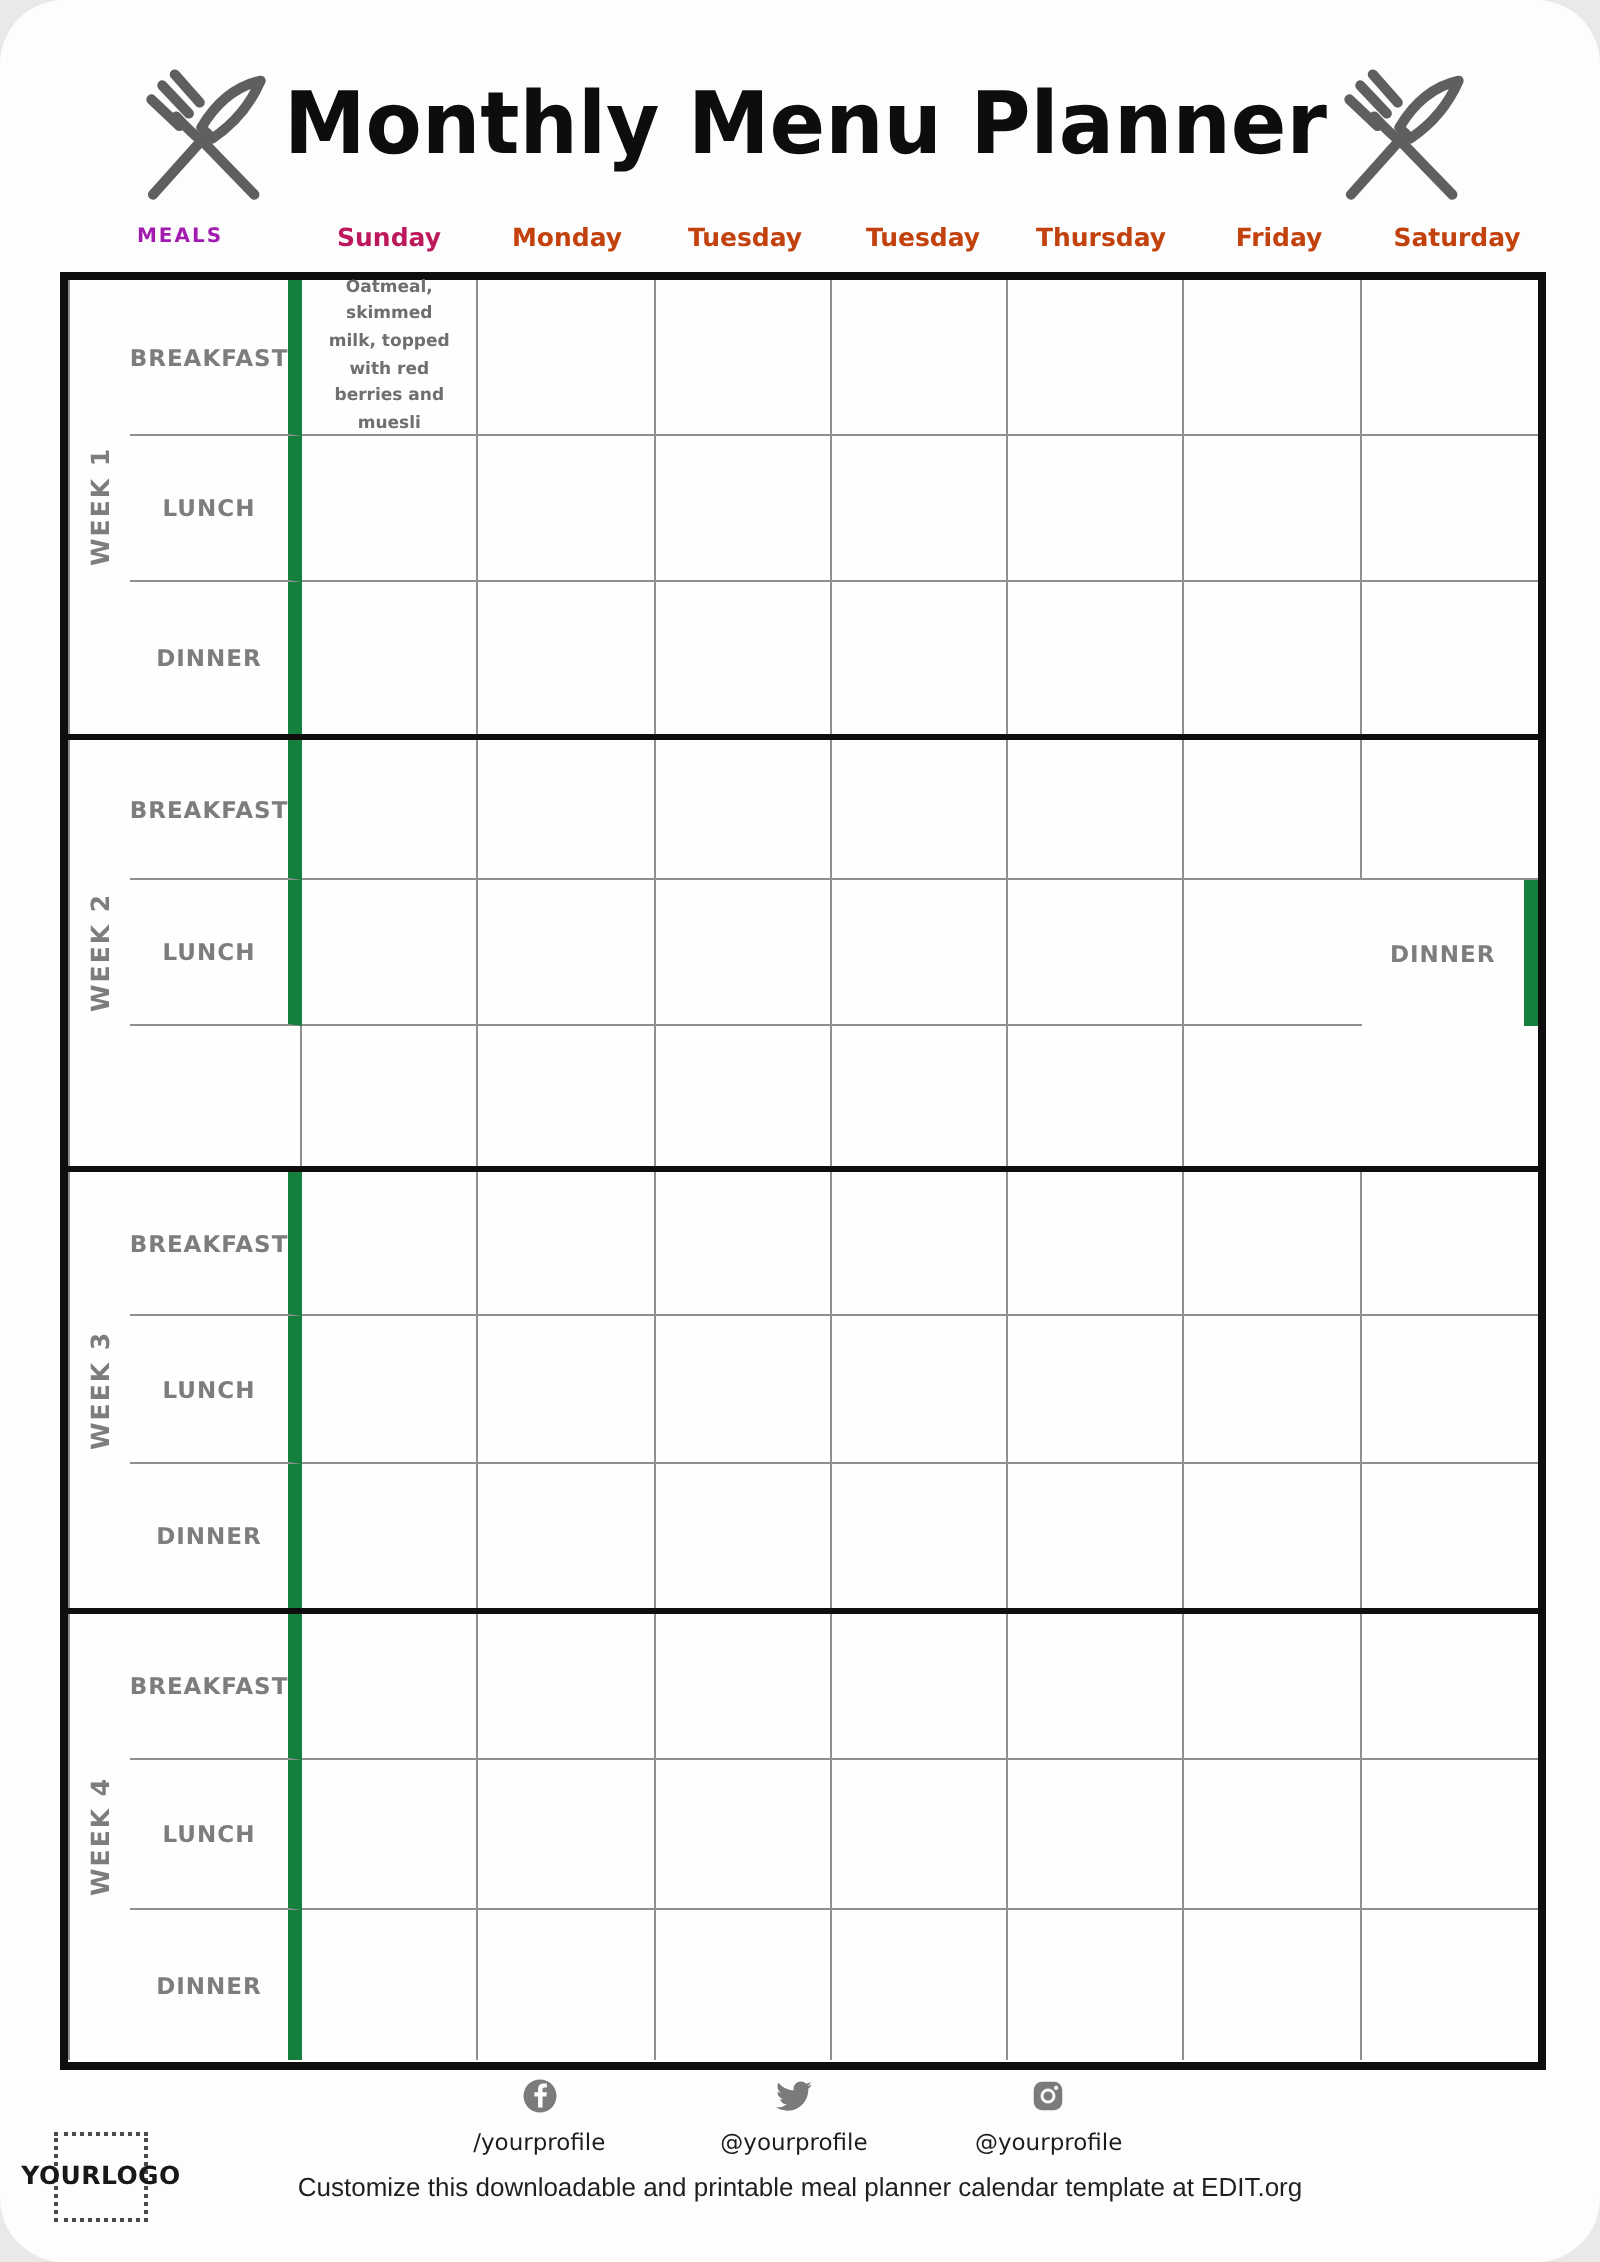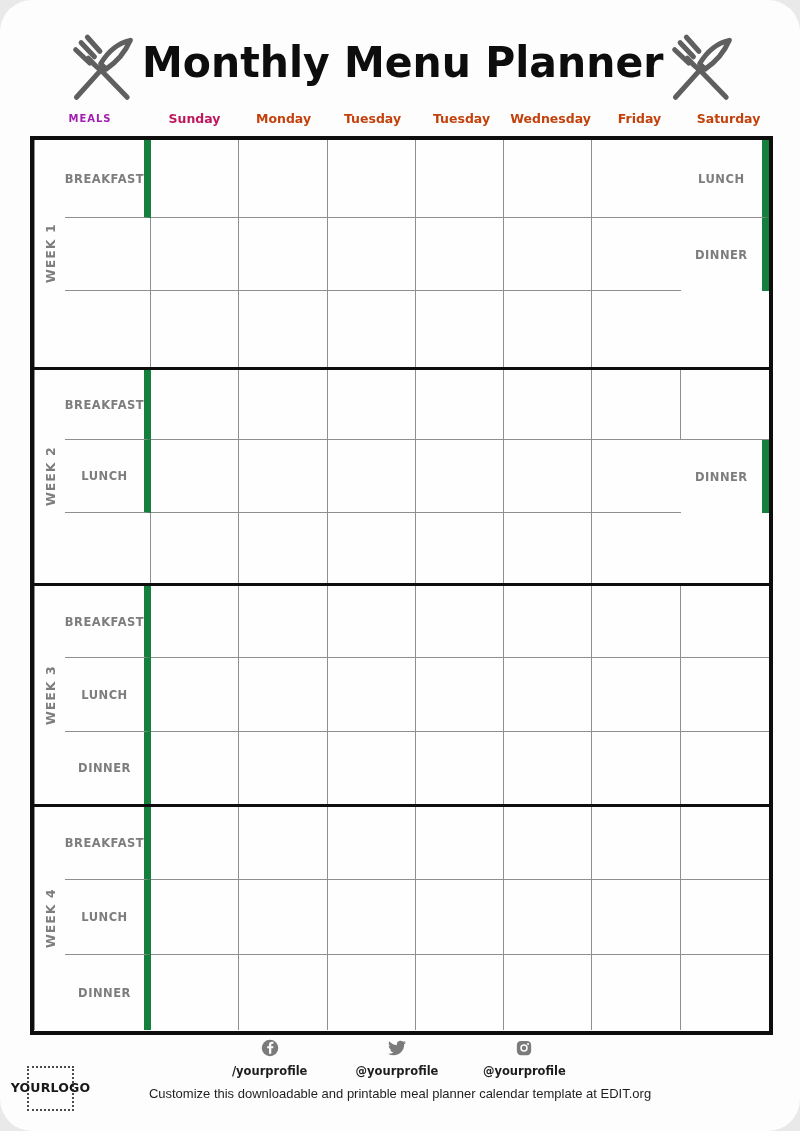--- a/index.html
+++ b/index.html
@@ -38,21 +38,21 @@
   .daycell.last{border-right:none;}
   .hline{border-bottom:1px solid #8f8f8f;}
 
   
   .logo-box{position:absolute;left:27px;top:1066px;width:47px;height:45px;box-sizing:border-box;
     border:2px dotted #4a4a4a;display:flex;align-items:center;justify-content:center;
     font-weight:800;font-size:12.5px;line-height:1.15;color:#181818;letter-spacing:.2px;}
   .social-row{position:absolute;left:206px;top:1039px;width:382px;display:flex;justify-content:space-between;}
   .social-item{width:130px;display:flex;flex-direction:column;align-items:center;gap:3px;}
   .social-item svg{width:18px;height:18px;}
-  .handle{font-weight:700;font-size:11.5px;color:#1c1c1c;}
+  .handle{font-weight:400;font-size:11.5px;color:#1c1c1c;}
   .caption{position:absolute;left:0;top:1086px;width:800px;text-align:center;
     font-family:"Liberation Sans",sans-serif;font-size:13px;color:#1f1f1f;}
 </style>
 </head>
 <body>
 
 <div class="page">
 
   <div class="masthead">
     <span class="utensils">
@@ -77,29 +77,30 @@
       </svg>
     </span>
   </div>
 
   <div class="dayheader">
     <div class="dh meals" style="grid-column:1 / span 2;">MEALS</div>
     <div class="dh sun">Sunday</div>
     <div class="dh day">Monday</div>
     <div class="dh day">Tuesday</div>
     <div class="dh day">Tuesday</div>
-    <div class="dh day">Wednesday</div>
+    <div class="dh day">Thursday</div>
     <div class="dh day">Friday</div>
     <div class="dh day">Saturday</div>
   </div>
 
   <div class="table" id="weeks">
       <div class="week" style="grid-template-rows: 78px 73px 76px;">
         <div class="weeklabel">WEEK 1</div>
         <div class="mealcell hline">BREAKFAST</div>
+        <div class="daycell hline">Oatmeal, skimmed milk, topped with red berries and muesli</div>
         <div class="daycell hline"></div>
         <div class="daycell hline"></div>
         <div class="daycell hline"></div>
         <div class="daycell hline"></div>
         <div class="daycell hline"></div>
         <div class="daycell hline last"></div>
         <div class="mealcell hline">LUNCH</div>
         <div class="daycell hline"></div>
         <div class="daycell hline"></div>
         <div class="daycell hline"></div>

